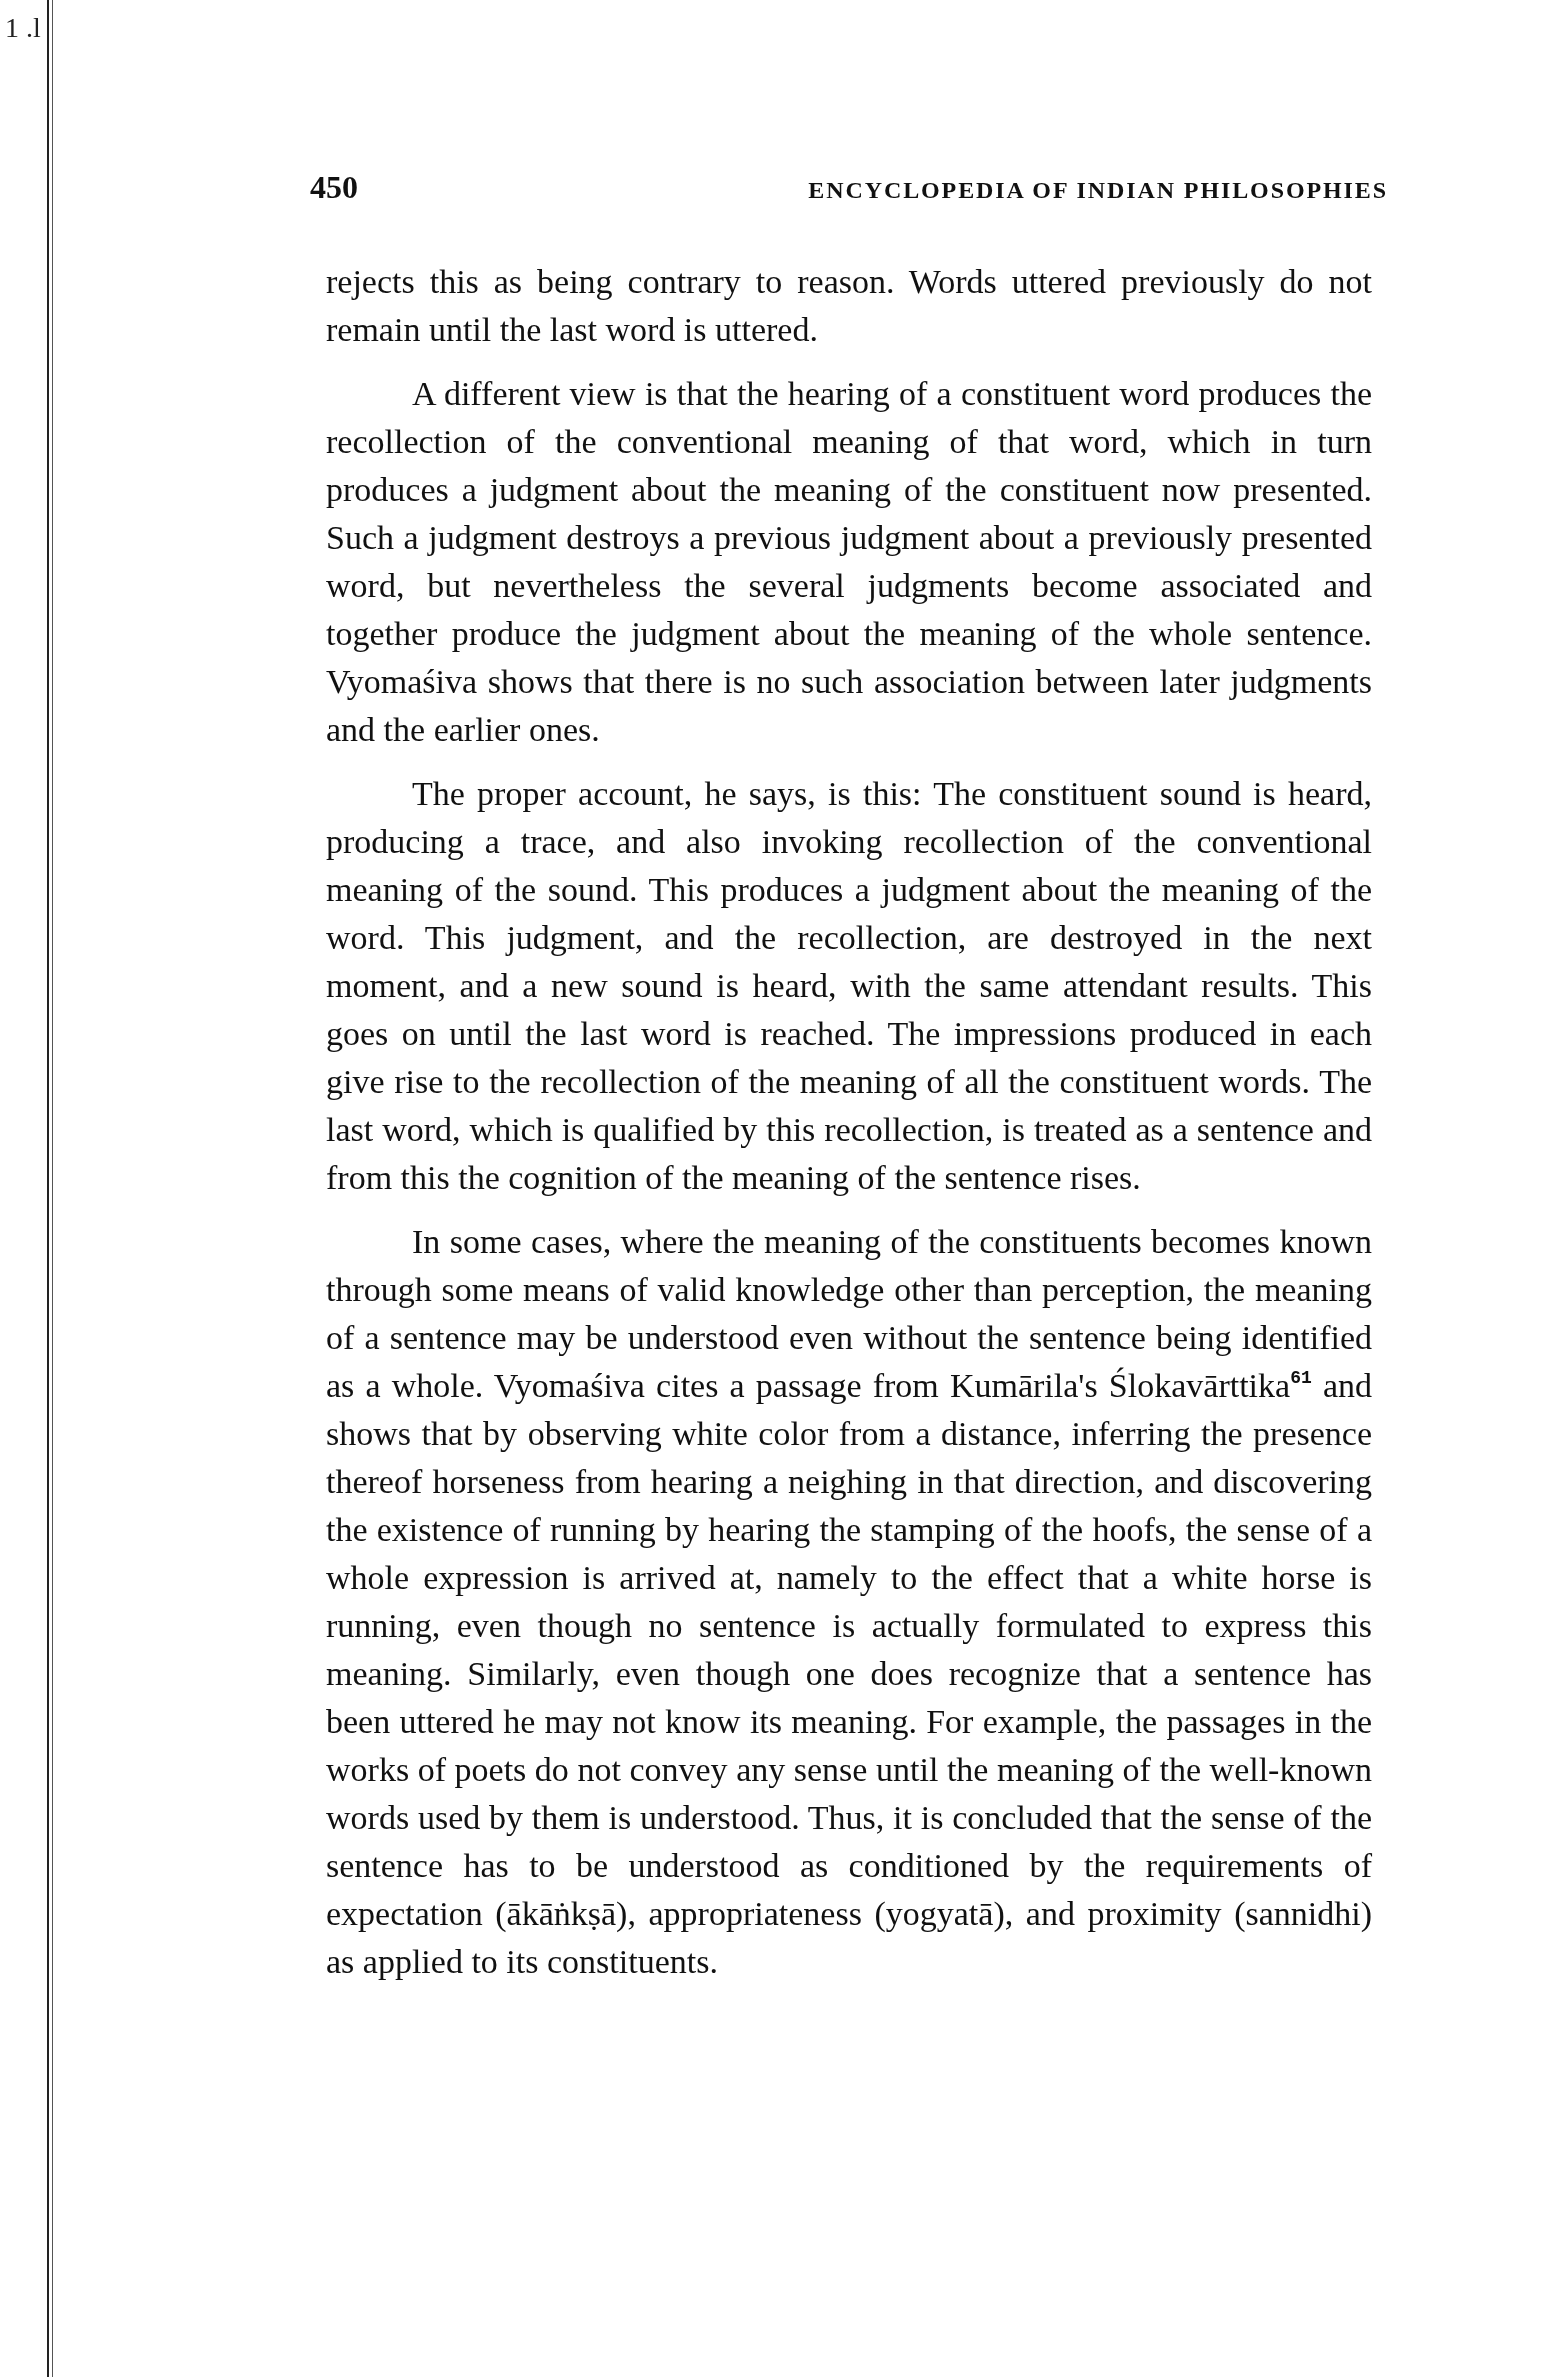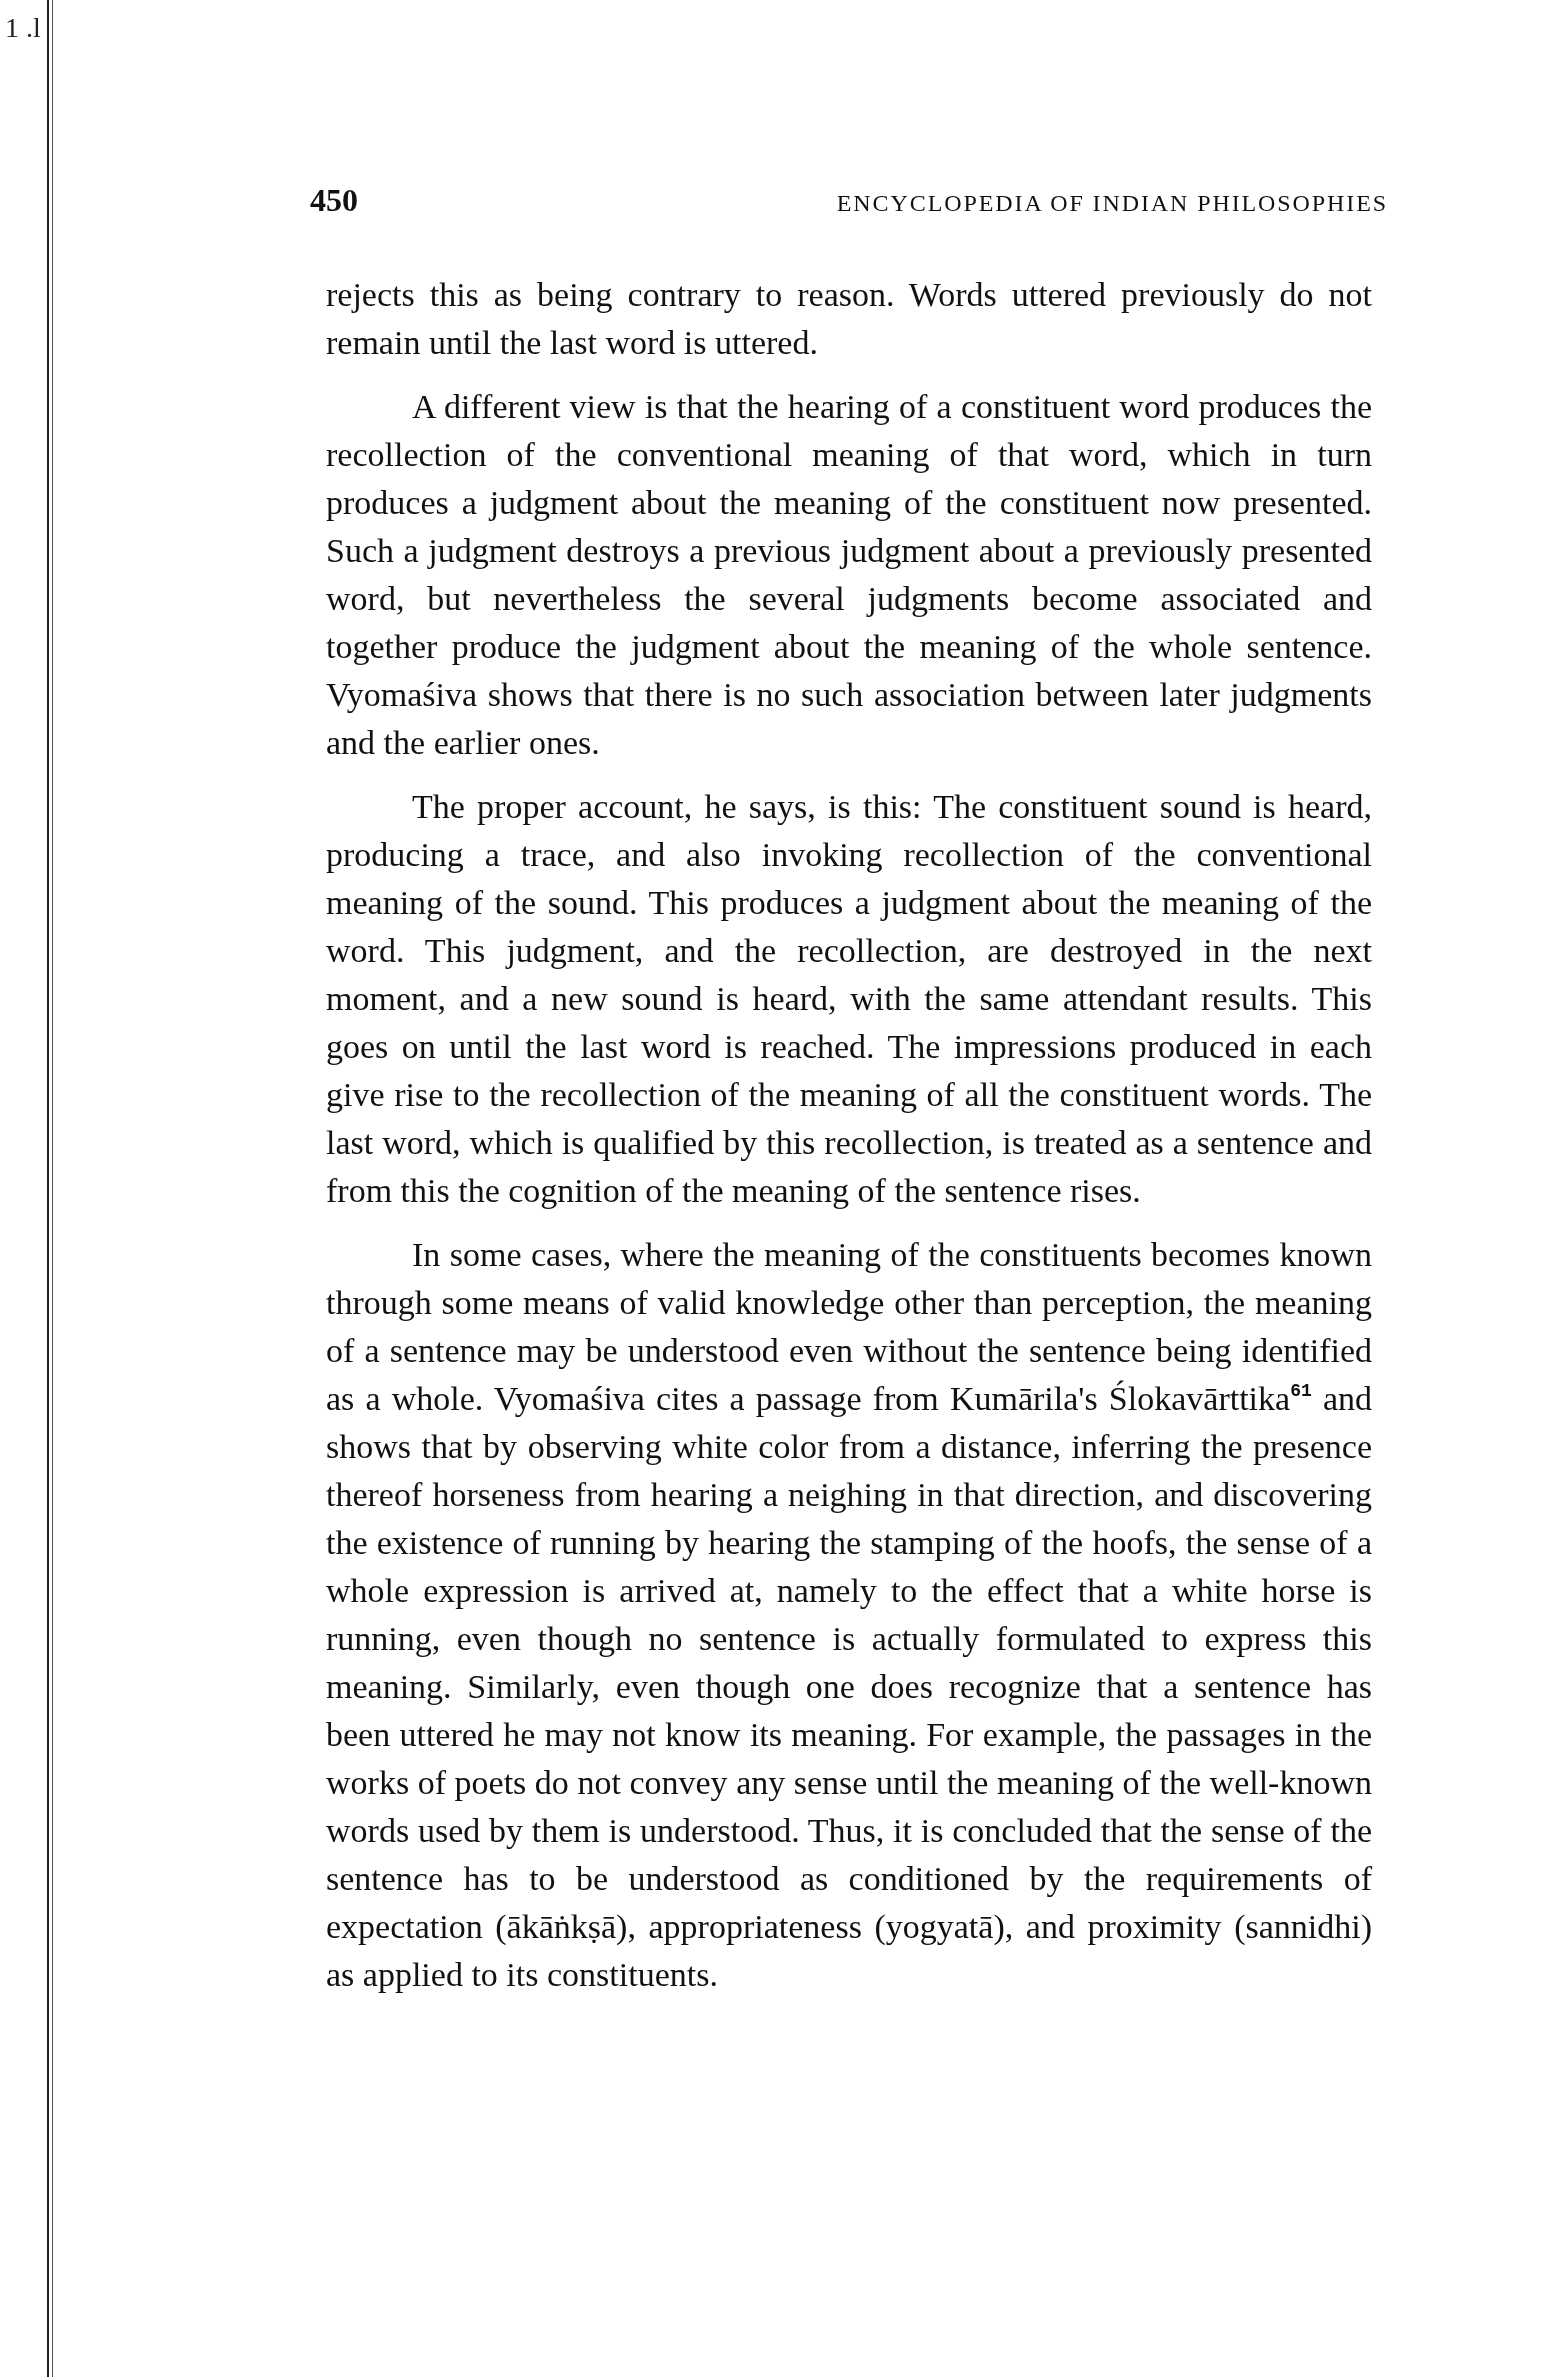--- a/index.html
+++ b/index.html
@@ -2,24 +2,24 @@
 <html style="font-size:10.2px"><head>
 <meta charset="utf-8">
 <style>
   html, body { margin: 0; padding: 0; background: #ffffff; }
   body { width: 1562px; height: 2377px; position: relative; overflow: hidden;
          font-family: "Liberation Serif", "DejaVu Serif", serif; color: #111; }
   .binding-line { position: absolute; top: 0; bottom: 0; width: 1.9px; background: #222; }
   .binding-line.l1 { left: 47px; }
   .binding-line.l2 { left: 52px; width: 0.6px; background: #555; }
   .corner-mark { position: absolute; left: 5.1px; top: 11.5px; font-size: 28px; color: #222; }
-  .page { position: absolute; left: 310px; top: 182px; width: 1078px; }
+  .page { position: absolute; left: 310px; top: 169px; width: 1078px; }
   .running-head { display: flex; justify-content: space-between; align-items: baseline; height: 51px; }
   .page-number { font-size: 32px; font-weight: bold; }
-  .running-title { font-size: 24px; font-weight: normal; letter-spacing: 1.9px; }
+  .running-title { font-size: 24px; font-weight: bold; letter-spacing: 1.9px; }
   .body-text { margin-top: 38px; font-size: 34px; line-height: 48px; text-align: justify; }
   .body-text p { margin: 16px; text-indent: 0; }
   .body-text p.indent { text-indent: 86px; }
   .it { }
   sup { font-size: 18px; line-height: 0; vertical-align: 14px; font-weight: bold; font-family: Liberation Mono, monospace; }
 </style>
 </head>
 <body>
 
 <div class="binding-line l1"></div>

